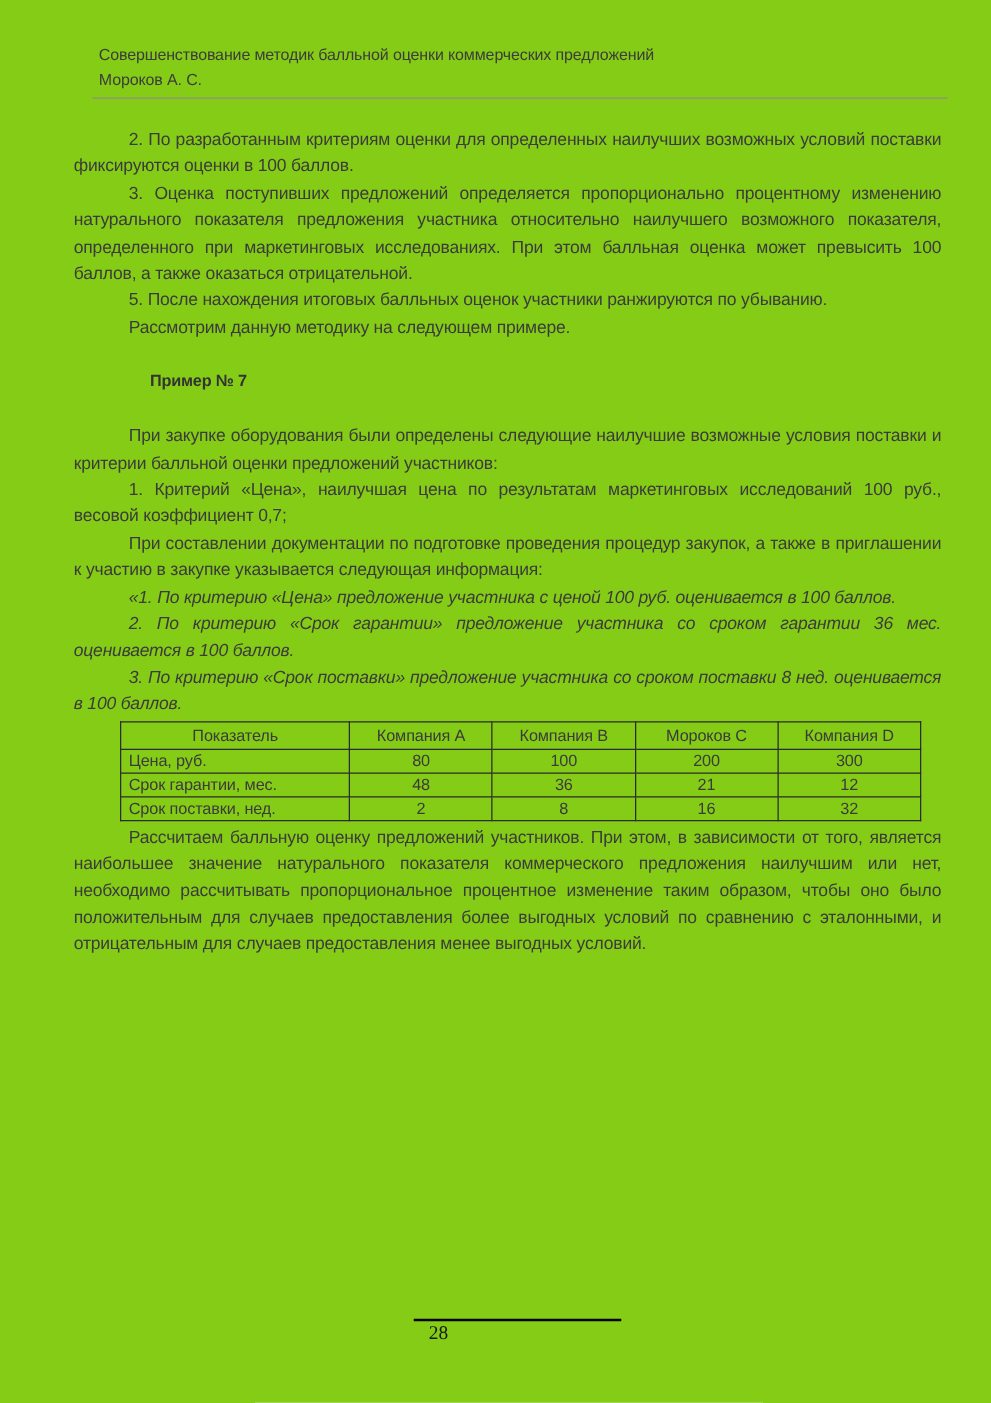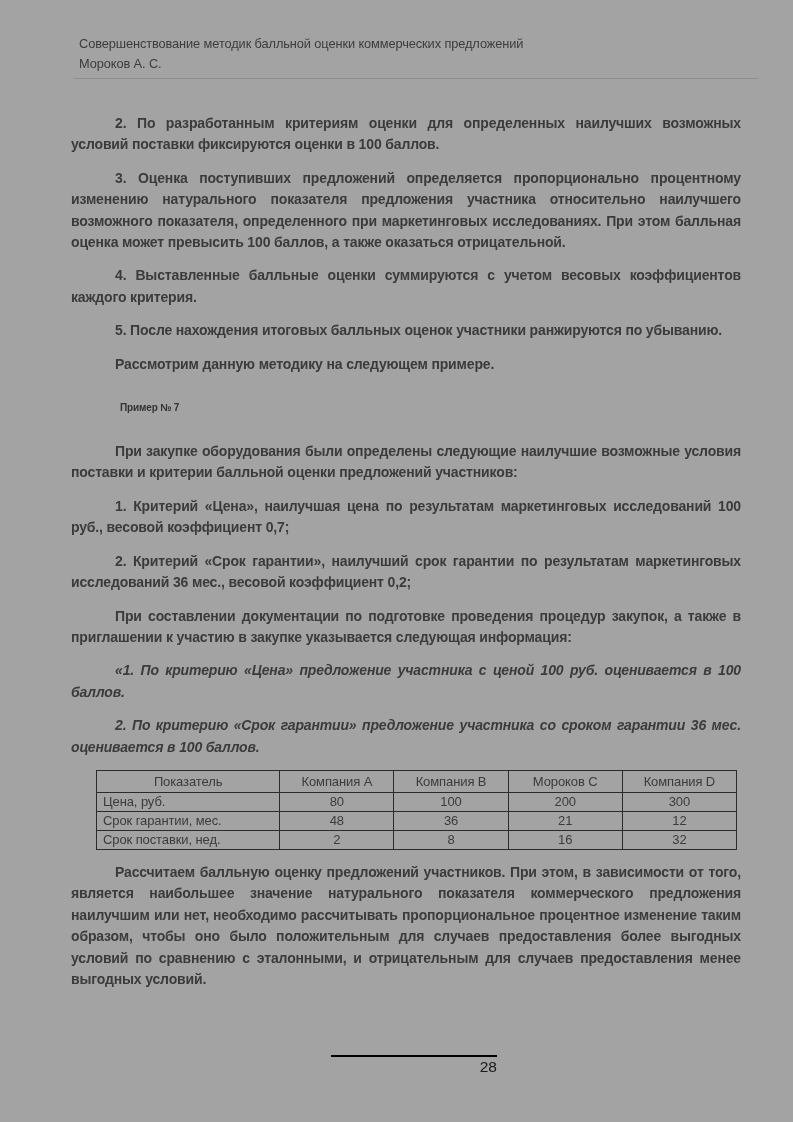--- a/index.html
+++ b/index.html
@@ -3,45 +3,45 @@
 <meta charset="utf-8">
 <style>
   html, body { margin: 0; padding: 0; }
   body {
     width: 793px; height: 1122px;
     background: #ffffff;
     font-family: "Liberation Sans", sans-serif;
     position: relative;
     overflow: hidden;
   }
-  .page { position: absolute; inset: 0; background: #a3a3a3; }
+  .page { position: absolute; inset: 0; background: #84cc16; }
 
   
   .running-header {
     position: absolute; left: 79px; top: 34px; right: 40px;
     font-size: 12.8px; line-height: 19.5px; color: #3c3c3c;
     letter-spacing: -0.1px;
   }
   .header-rule {
     position: absolute; left: 74px; right: 35px; top: 78px;
     border-top: 1px solid #8e8e8e; height: 0;
   }
 
   
   .article-body {
     position: absolute; left: 59px; top: 101px; width: 694px;
     font-size: 14px; line-height: 21.4px; color: #3b3b3b;
     text-align: justify; letter-spacing: -0.15px;
   }
-  .article-body p { margin: 12px; text-indent: 44px; font-weight: bold; }
+  .article-body p { margin: 0; text-indent: 44px; }
   .article-body p.italic { font-style: italic; }
 
   .example-heading {
     margin: 22px 0 22px 0;
-    font-size: 10px; font-weight: bold; color: #333333;
+    font-size: 13px; font-weight: bold; color: #333333;
     text-indent: 61px; line-height: 22px; text-align: left;
   }
 
   
   table.data-table {
     border-collapse: collapse;
     margin: 3px 0 2px 37px;
     width: 641px;
     font-size: 13px; line-height: 15px; color: #3b3b3b;
     letter-spacing: -0.1px;
@@ -58,53 +58,52 @@
   table.data-table th:first-child { width: 170px; }
   table.data-table td:first-child { text-align: left; }
   table.data-table th:not(:first-child) { width: 101px; }
 
   
   .footer-rule {
     position: absolute; left: 331px; top: 1055px; width: 166px;
     border-top: 2px solid #000000; height: 0;
   }
   .page-number {
-    position: absolute; left: 331px; top: 1058px; width: 166px;
-    text-align: right;
-    font-family: Liberation Sans, sans-serif;
+    position: absolute; left: 343px; top: 1058px; width: 166px;
+    text-align: left;
+    font-family: Liberation Serif, serif;
     font-size: 15.5px; color: #1a1a1a;
   }
 </style>
 </head>
 <body>
 
 <div class="page">
 
   <div class="running-header">
     <div>Совершенствование методик балльной оценки коммерческих предложений</div>
     <div>Мороков А. С.</div>
   </div>
   <div class="header-rule"></div>
 
   <div class="article-body">
     <div id="part1">
         <p class="">2. По разработанным критериям оценки для определенных наилучших возможных условий поставки фиксируются оценки в 100 баллов.</p>
         <p class="">3. Оценка поступивших предложений определяется пропорционально процентному изменению натурального показателя предложения участника относительно наилучшего возможного показателя, определенного при маркетинговых исследованиях. При этом балльная оценка может превысить 100 баллов, а также оказаться отрицательной.</p>
-        <p class="">4. Выставленные балльные оценки суммируются с учетом весовых коэффициентов каждого критерия.</p>
         <p class="">5. После нахождения итоговых балльных оценок участники ранжируются по убыванию.</p>
         <p class="">Рассмотрим данную методику на следующем примере.</p>
       </div>
     <h2 class="example-heading">Пример № 7</h2>
     <div id="part2">
         <p class="">При закупке оборудования были определены следующие наилучшие возможные условия поставки и критерии балльной оценки предложений участников:</p>
         <p class="">1. Критерий «Цена», наилучшая цена по результатам маркетинговых исследований 100 руб., весовой коэффициент 0,7;</p>
-        <p class="">2. Критерий «Срок гарантии», наилучший срок гарантии по результатам маркетинговых исследований 36 мес., весовой коэффициент 0,2;</p>
         <p class="">При составлении документации по подготовке проведения процедур закупок, а также в приглашении к участию в закупке указывается следующая информация:</p>
         <p class="italic">«1. По критерию «Цена» предложение участника с ценой 100 руб. оценивается в 100 баллов.</p>
         <p class="italic">2. По критерию «Срок гарантии» предложение участника со сроком гарантии 36 мес. оценивается в 100 баллов.</p>
+        <p class="italic">3. По критерию «Срок поставки» предложение участника со сроком поставки 8 нед. оценивается в 100 баллов.</p>
       </div>
 
     <table class="data-table">
       <thead>
         <tr id="table-head-row">
             <th>Показатель</th>
             <th>Компания A</th>
             <th>Компания B</th>
             <th>Мороков C</th>
             <th>Компания D</th>

